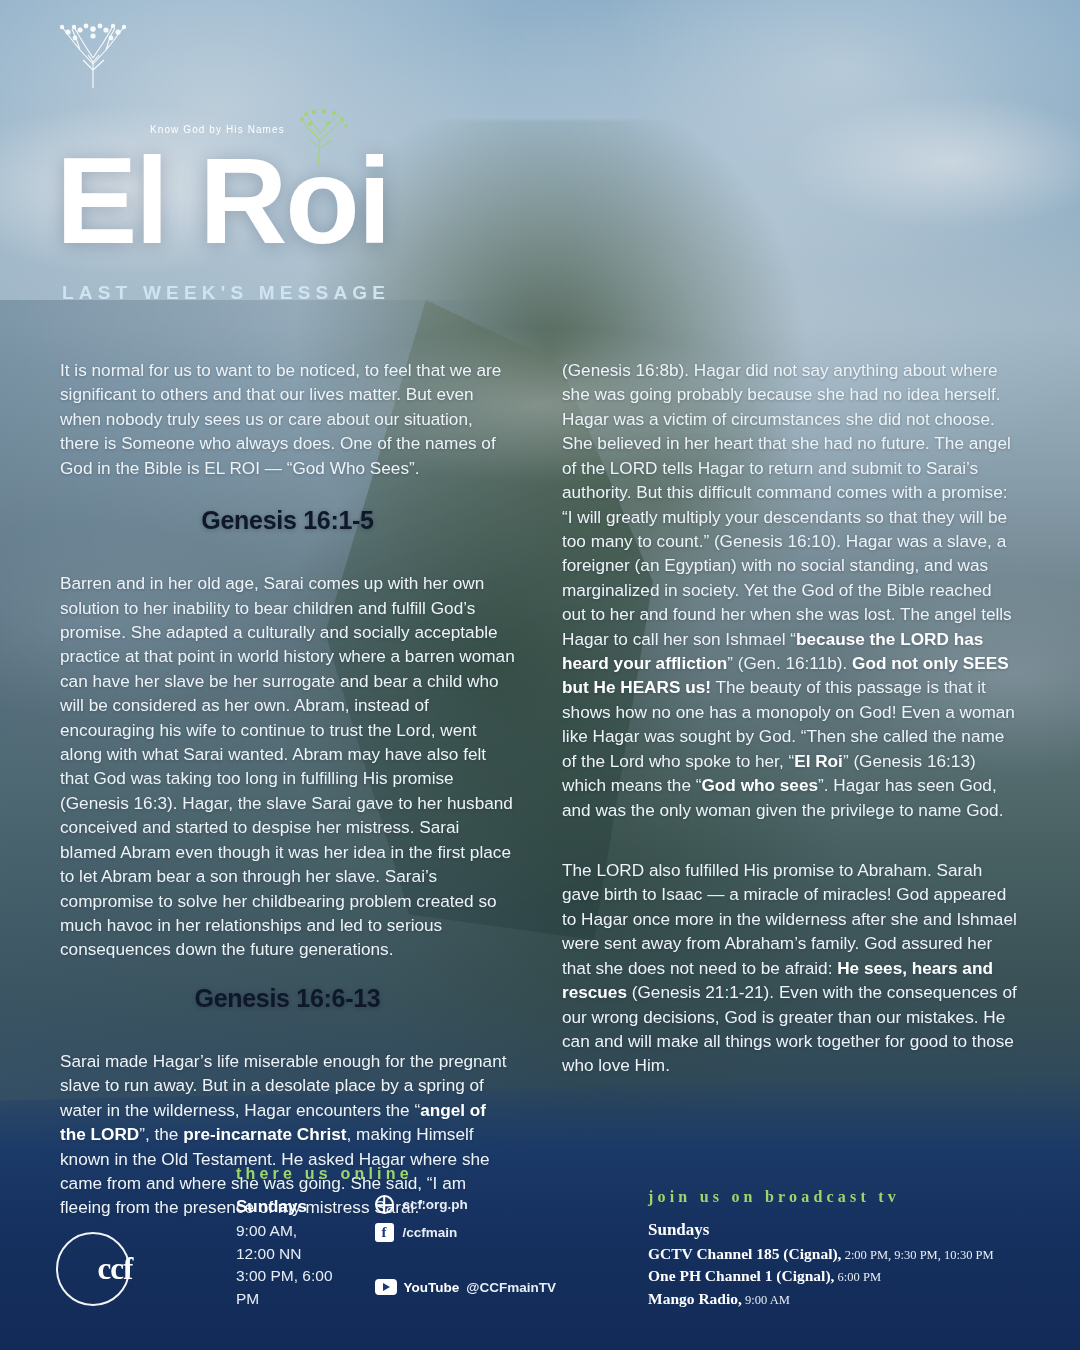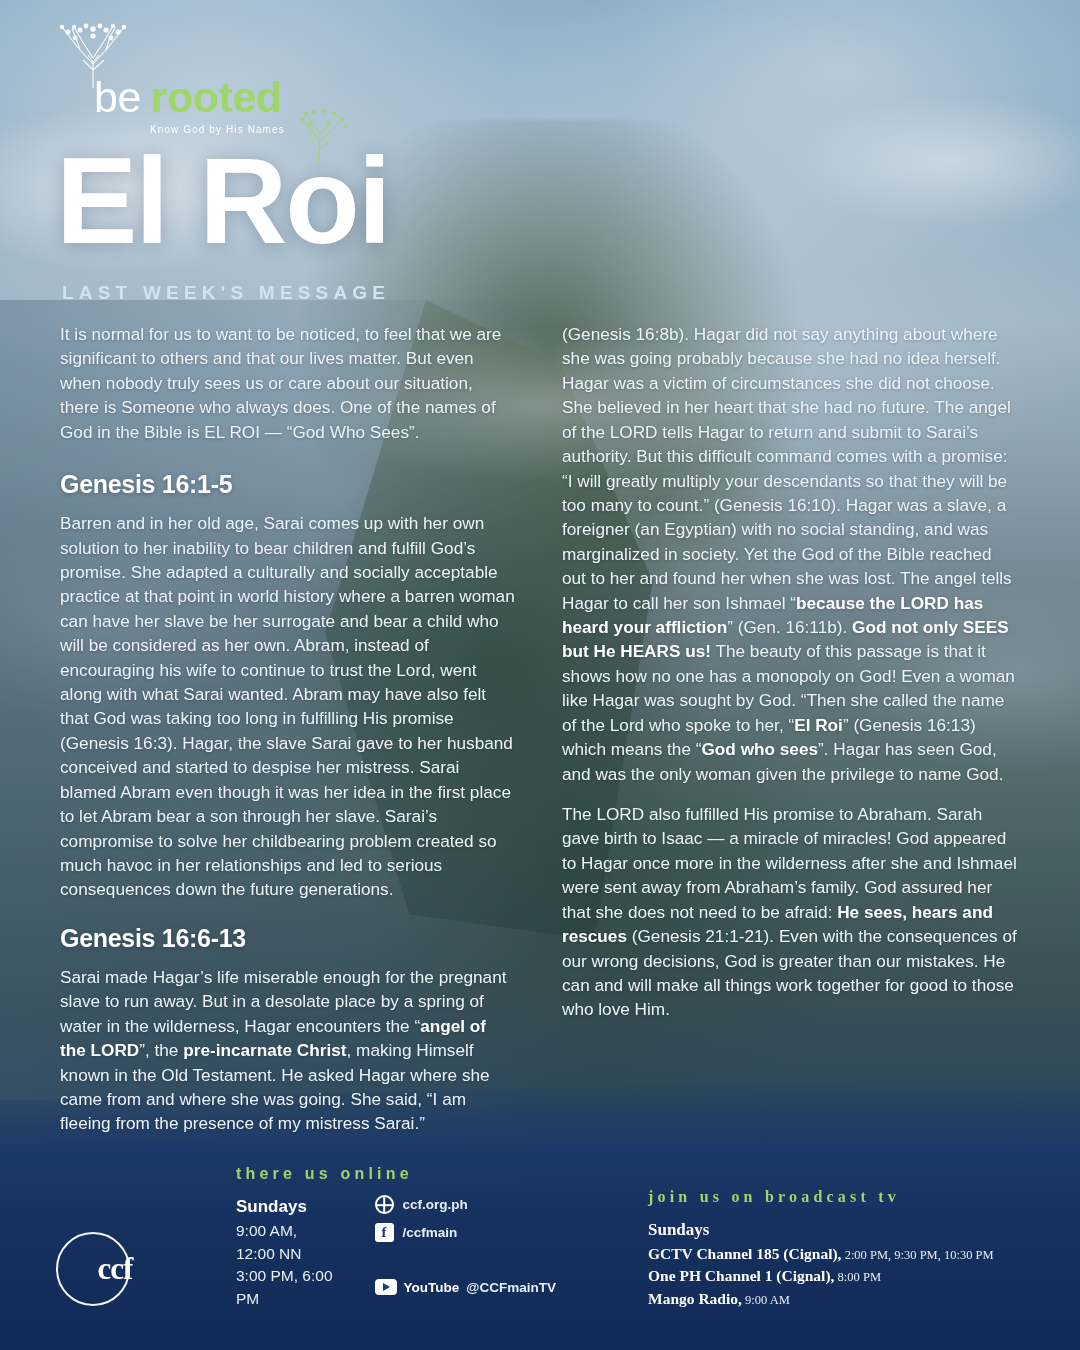--- a/index.html
+++ b/index.html
@@ -93,25 +93,25 @@
     color: #cfe3f0; font-size: 19px; font-weight: 700; letter-spacing: 5.2px;
   }
 
   
   .col { position: absolute; width: 455px; color: #eef4f8; }
   .col-left { left: 60px; top: 322px; }
   .col-right { left: 562px; top: 322px; }
 
   .body-p {
     font-size: 17.2px; line-height: 1.42; color: #eef3f7;
-    margin-bottom: 16px; text-shadow: 0 1px 3px rgba(20,40,60,0.30);
+    margin-bottom: 16px; text-shadow: 0 1px 3px rgba(20,40,60,0.30); margin-top: 36px;
   }
   .verse-head {
-    color: #ffffff; font-size: 25px; font-weight: 700; letter-spacing: -0.3px;
-    margin: 22px 0 12px 0; text-shadow: 0 1px 4px rgba(20,40,60,0.35);
+    color: #0f172a; font-size: 25px; font-weight: 700; letter-spacing: -0.3px;
+    margin: 22px 0 12px 0; text-shadow: 0 1px 4px rgba(20,40,60,0.35); text-align: center;
   }
   .verse-head.first { margin-top: 26px; }
   b { font-weight: 700; color: #ffffff; }
 
   
   .ccf-logo {
     position: absolute; left: 56px; bottom: 44px; width: 74px; height: 74px;
     border: 2px solid rgba(255,255,255,0.95); border-radius: 50%;
   }
   .ccf-logo span {
@@ -184,23 +184,20 @@
           <circle cx="18" cy="10" r="2.6"></circle>
             <circle cx="30" cy="8" r="2.6"></circle>
             <circle cx="43" cy="7" r="2.8"></circle>
           <circle cx="56" cy="8" r="2.6"></circle>
             <circle cx="68" cy="10" r="2.6"></circle>
           <circle cx="25" cy="16" r="2.4"></circle>
             <circle cx="43" cy="14" r="2.6"></circle>
             <circle cx="61" cy="16" r="2.4"></circle>
         </g>
       </svg>
-    </div>
-    <div class="logo-text">
-      <span class="logo-be">be</span><span class="logo-rooted">rooted</span>
     </div>
     <div class="logo-sub">Know God by His Names</div>
     <div class="sprig">
       <svg width="62" height="58" viewBox="0 0 62 58" aria-hidden="true">
         <g stroke="#9fd56a" stroke-width="1" fill="none" opacity="0.95">
           <path d="M24 58 L26 30"></path>
           <path d="M26 32 L14 20 M26 32 L40 20 M26 26 L18 14 M26 26 L38 12 M26 40 L16 32 M26 40 L38 32"></path>
           <path d="M14 20 L8 11 M40 20 L48 11 M18 14 L12 6 M38 12 L46 5"></path>
         </g>
         <g fill="#9fd56a" opacity="0.9">
@@ -264,18 +261,18 @@
         </div>
       </div>
     </div>
   </div>
 
   <div class="bcast-block">
     <div class="f-head">join us on broadcast tv</div>
     <div class="bcast-list">
       <div class="f-strong">Sundays</div>
       <div class="f-line"><b>GCTV Channel 185 (Cignal),</b><span class="sm"> 2:00 PM, 9:30 PM, 10:30 PM</span></div>
-      <div class="f-line"><b>One PH Channel 1 (Cignal),</b><span class="sm"> 8:00 PM</span></div>
+      <div class="f-line"><b>One PH Channel 1 (Cignal),</b><span class="sm"> 6:00 PM</span></div>
       <div class="f-line"><b>Mango Radio,</b><span class="sm"> 9:00 AM</span></div>
     </div>
   </div>
 
 </div>
 
 </body></html>

